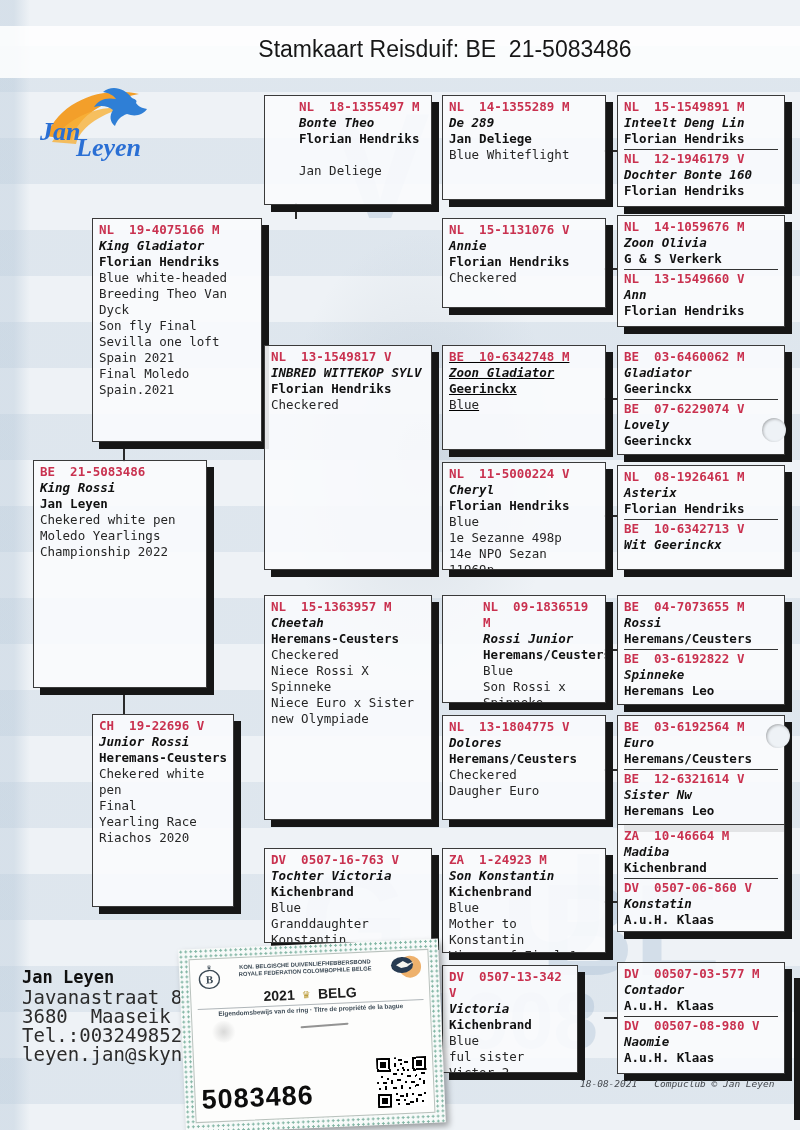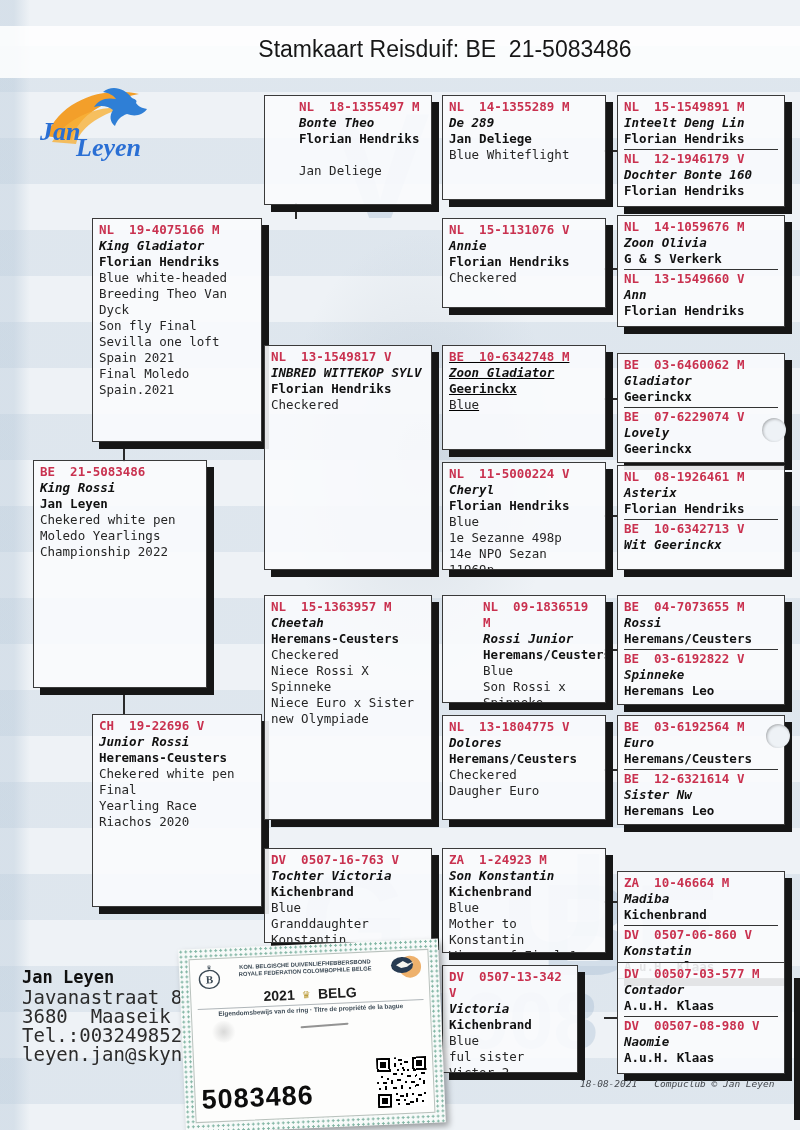--- a/index.html
+++ b/index.html
@@ -106,21 +106,21 @@
     <div class="ploft">Florian Hendriks</div>
     <div class="pdetails">Blue white-headed
 Breeding Theo Van
 Dyck
 Son fly Final
 Sevilla one loft
 Spain 2021
 Final Moledo
 Spain.2021</div>
   </div>
-  <div class="pbox" style="left:92px;top:714px;width:170px;height:193px;">
+  <div class="pbox" style="left:92px;top:714px;width:142px;height:193px;">
     <div class="band">CH  19-22696 V</div>
     <div class="pname">Junior Rossi</div>
     <div class="ploft">Heremans-Ceusters</div>
     <div class="pdetails">Chekered white pen
 Final
 Yearling Race
 Riachos 2020</div>
   </div>
 
   <div class="pbox" style="left:264px;top:95px;width:168px;height:110px;padding-left:34px;">
@@ -231,21 +231,21 @@
       <div class="band">NL  14-1059676 M</div>
       <div class="pname">Zoon Olivia</div>
       <div class="ploft">G &amp; S Verkerk</div>
     </div>
     <div class="entry">
       <div class="band">NL  13-1549660 V</div>
       <div class="pname">Ann</div>
       <div class="ploft">Florian Hendriks</div>
     </div>
   </div>
-  <div class="pbox pair" style="left:617px;top:345px;width:168px;height:110px;margin-top:8px;">
+  <div class="pbox pair" style="left:617px;top:345px;width:168px;height:110px;">
     <div class="entry">
       <div class="band">BE  03-6460062 M</div>
       <div class="pname">Gladiator</div>
       <div class="ploft">Geerinckx</div>
     </div>
     <div class="entry">
       <div class="band">BE  07-6229074 V</div>
       <div class="pname">Lovely</div>
       <div class="ploft">Geerinckx</div>
     </div>
@@ -279,21 +279,21 @@
       <div class="band">BE  03-6192564 M</div>
       <div class="pname">Euro</div>
       <div class="ploft">Heremans/Ceusters</div>
     </div>
     <div class="entry">
       <div class="band">BE  12-6321614 V</div>
       <div class="pname">Sister Nw</div>
       <div class="ploft">Heremans Leo</div>
     </div>
   </div>
-  <div class="pbox pair" style="left:617px;top:871px;width:168px;height:108px;">
+  <div class="pbox pair" style="left:617px;top:824px;width:168px;height:108px;">
     <div class="entry">
       <div class="band">ZA  10-46664 M</div>
       <div class="pname">Madiba</div>
       <div class="ploft">Kichenbrand</div>
     </div>
     <div class="entry">
       <div class="band">DV  0507-06-860 V</div>
       <div class="pname">Konstatin</div>
       <div class="ploft">A.u.H. Klaas</div>
     </div>

